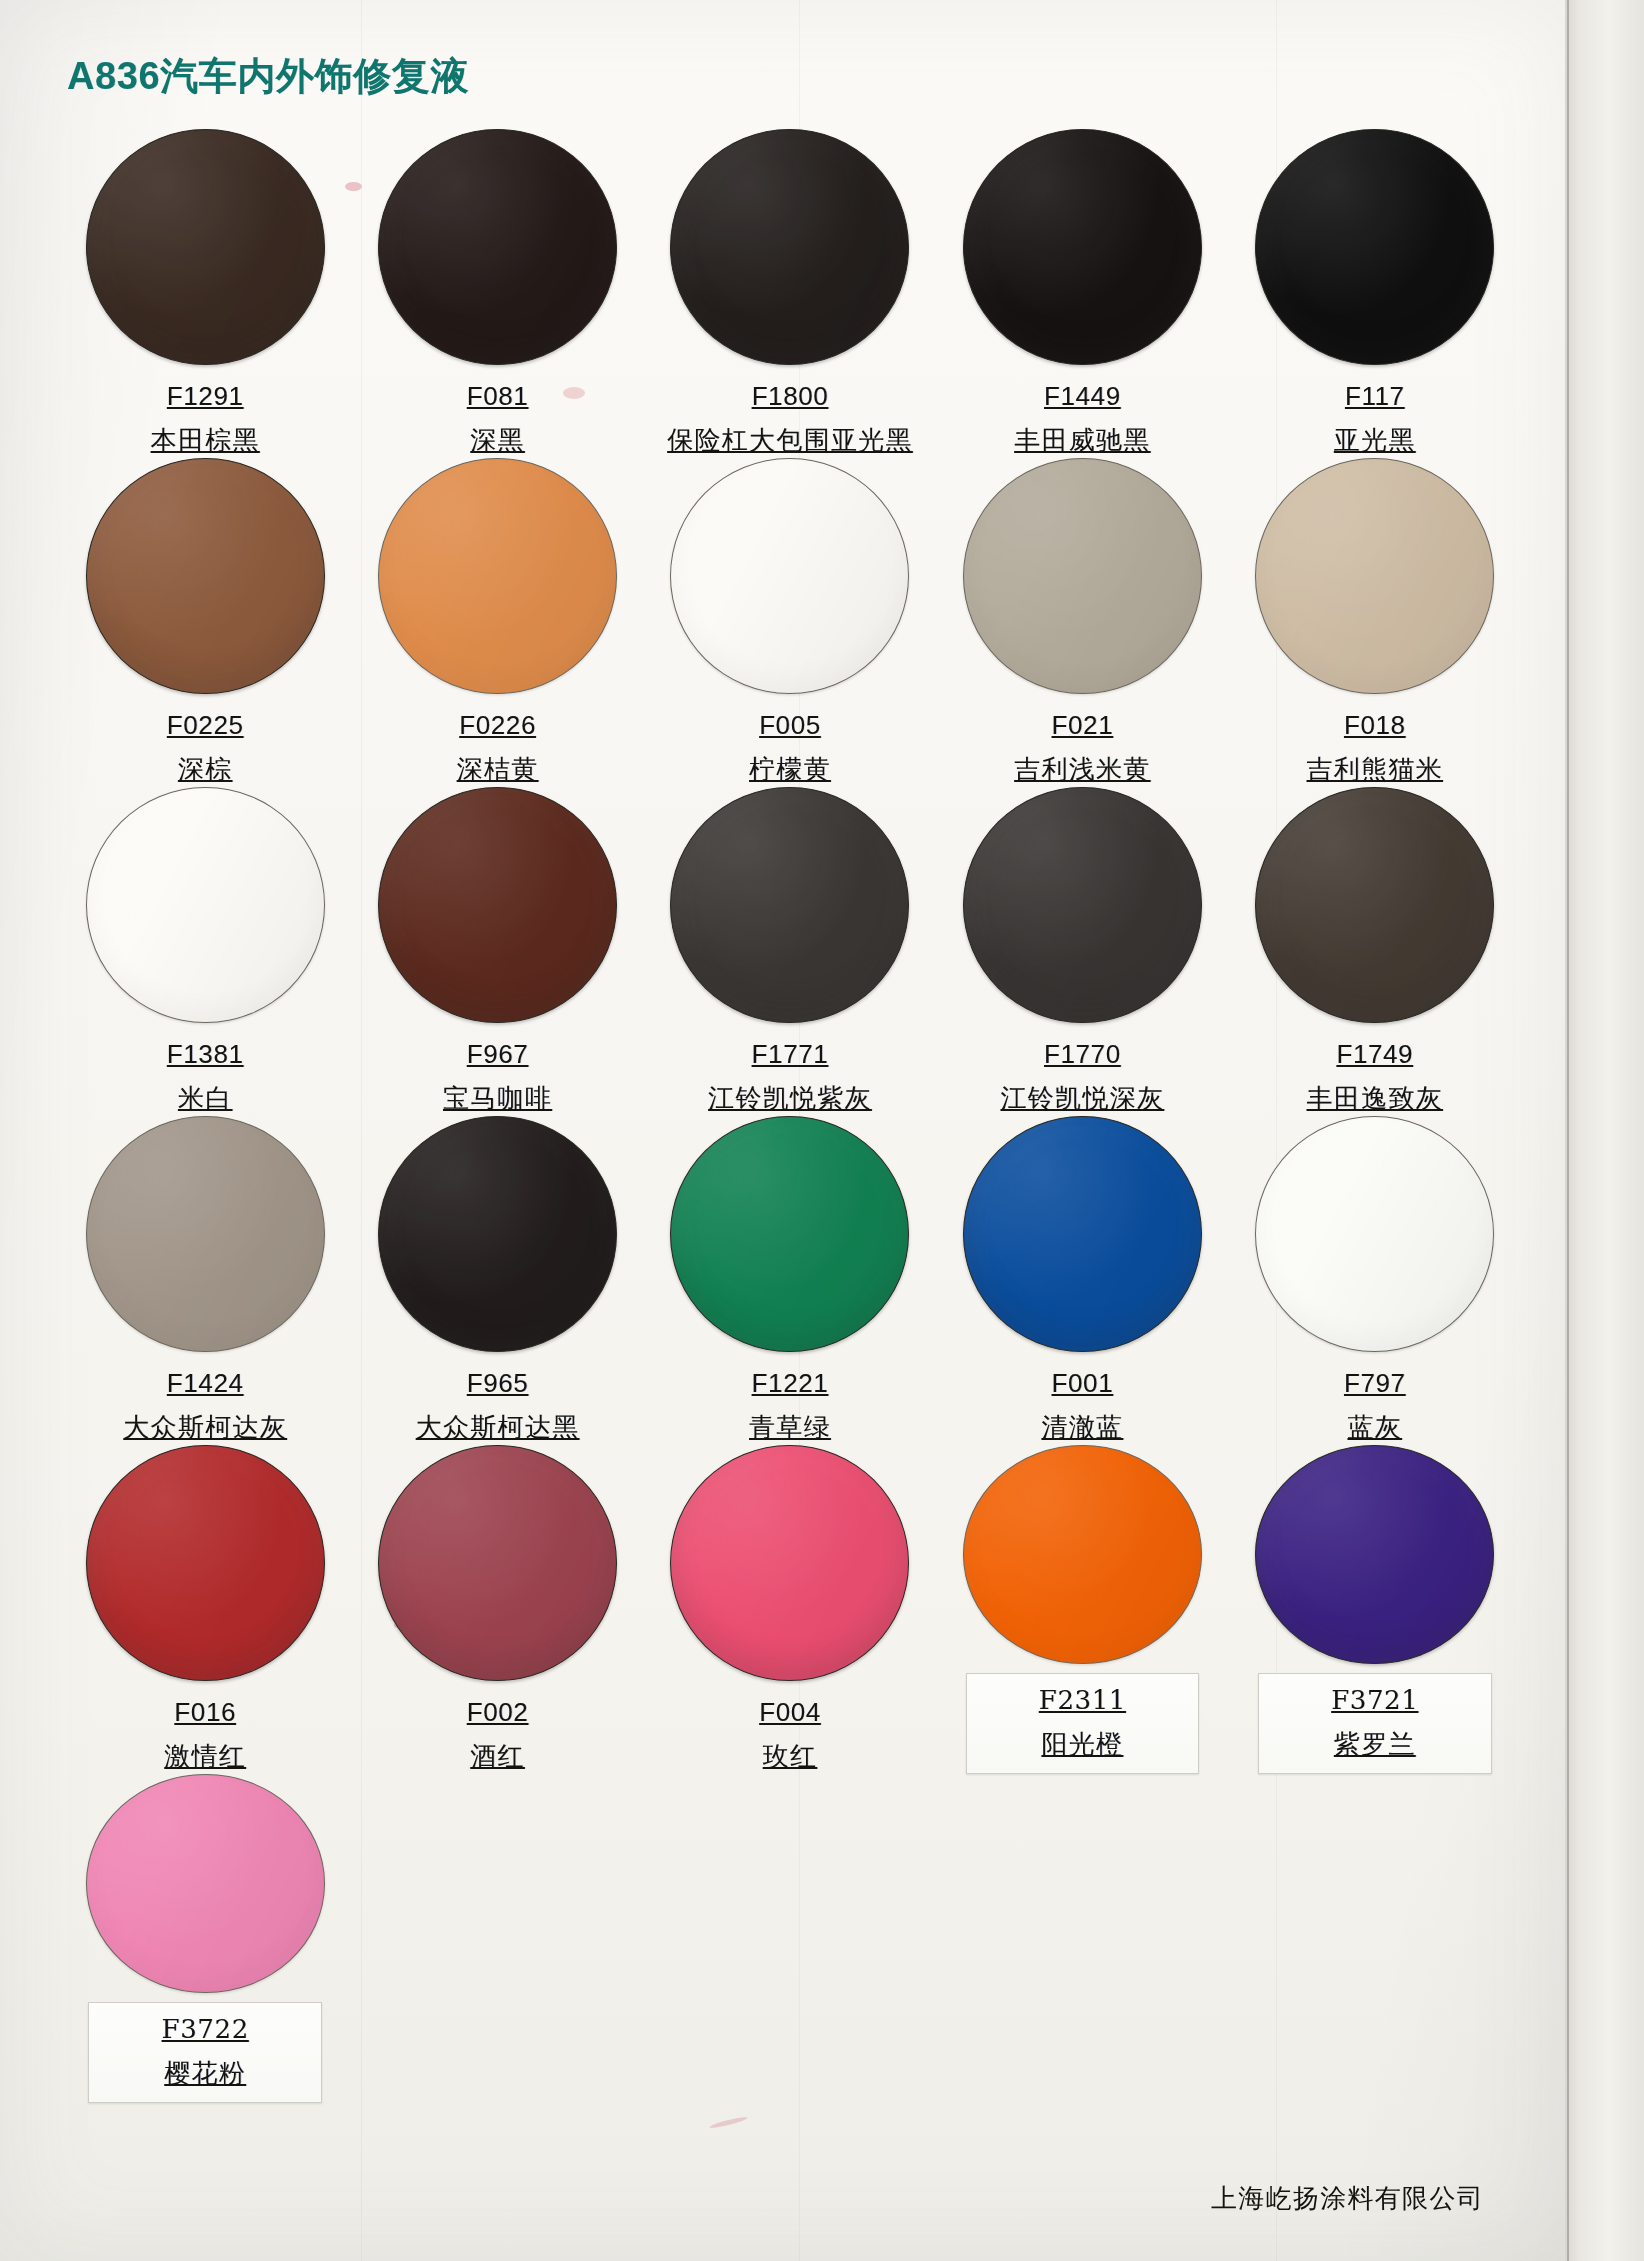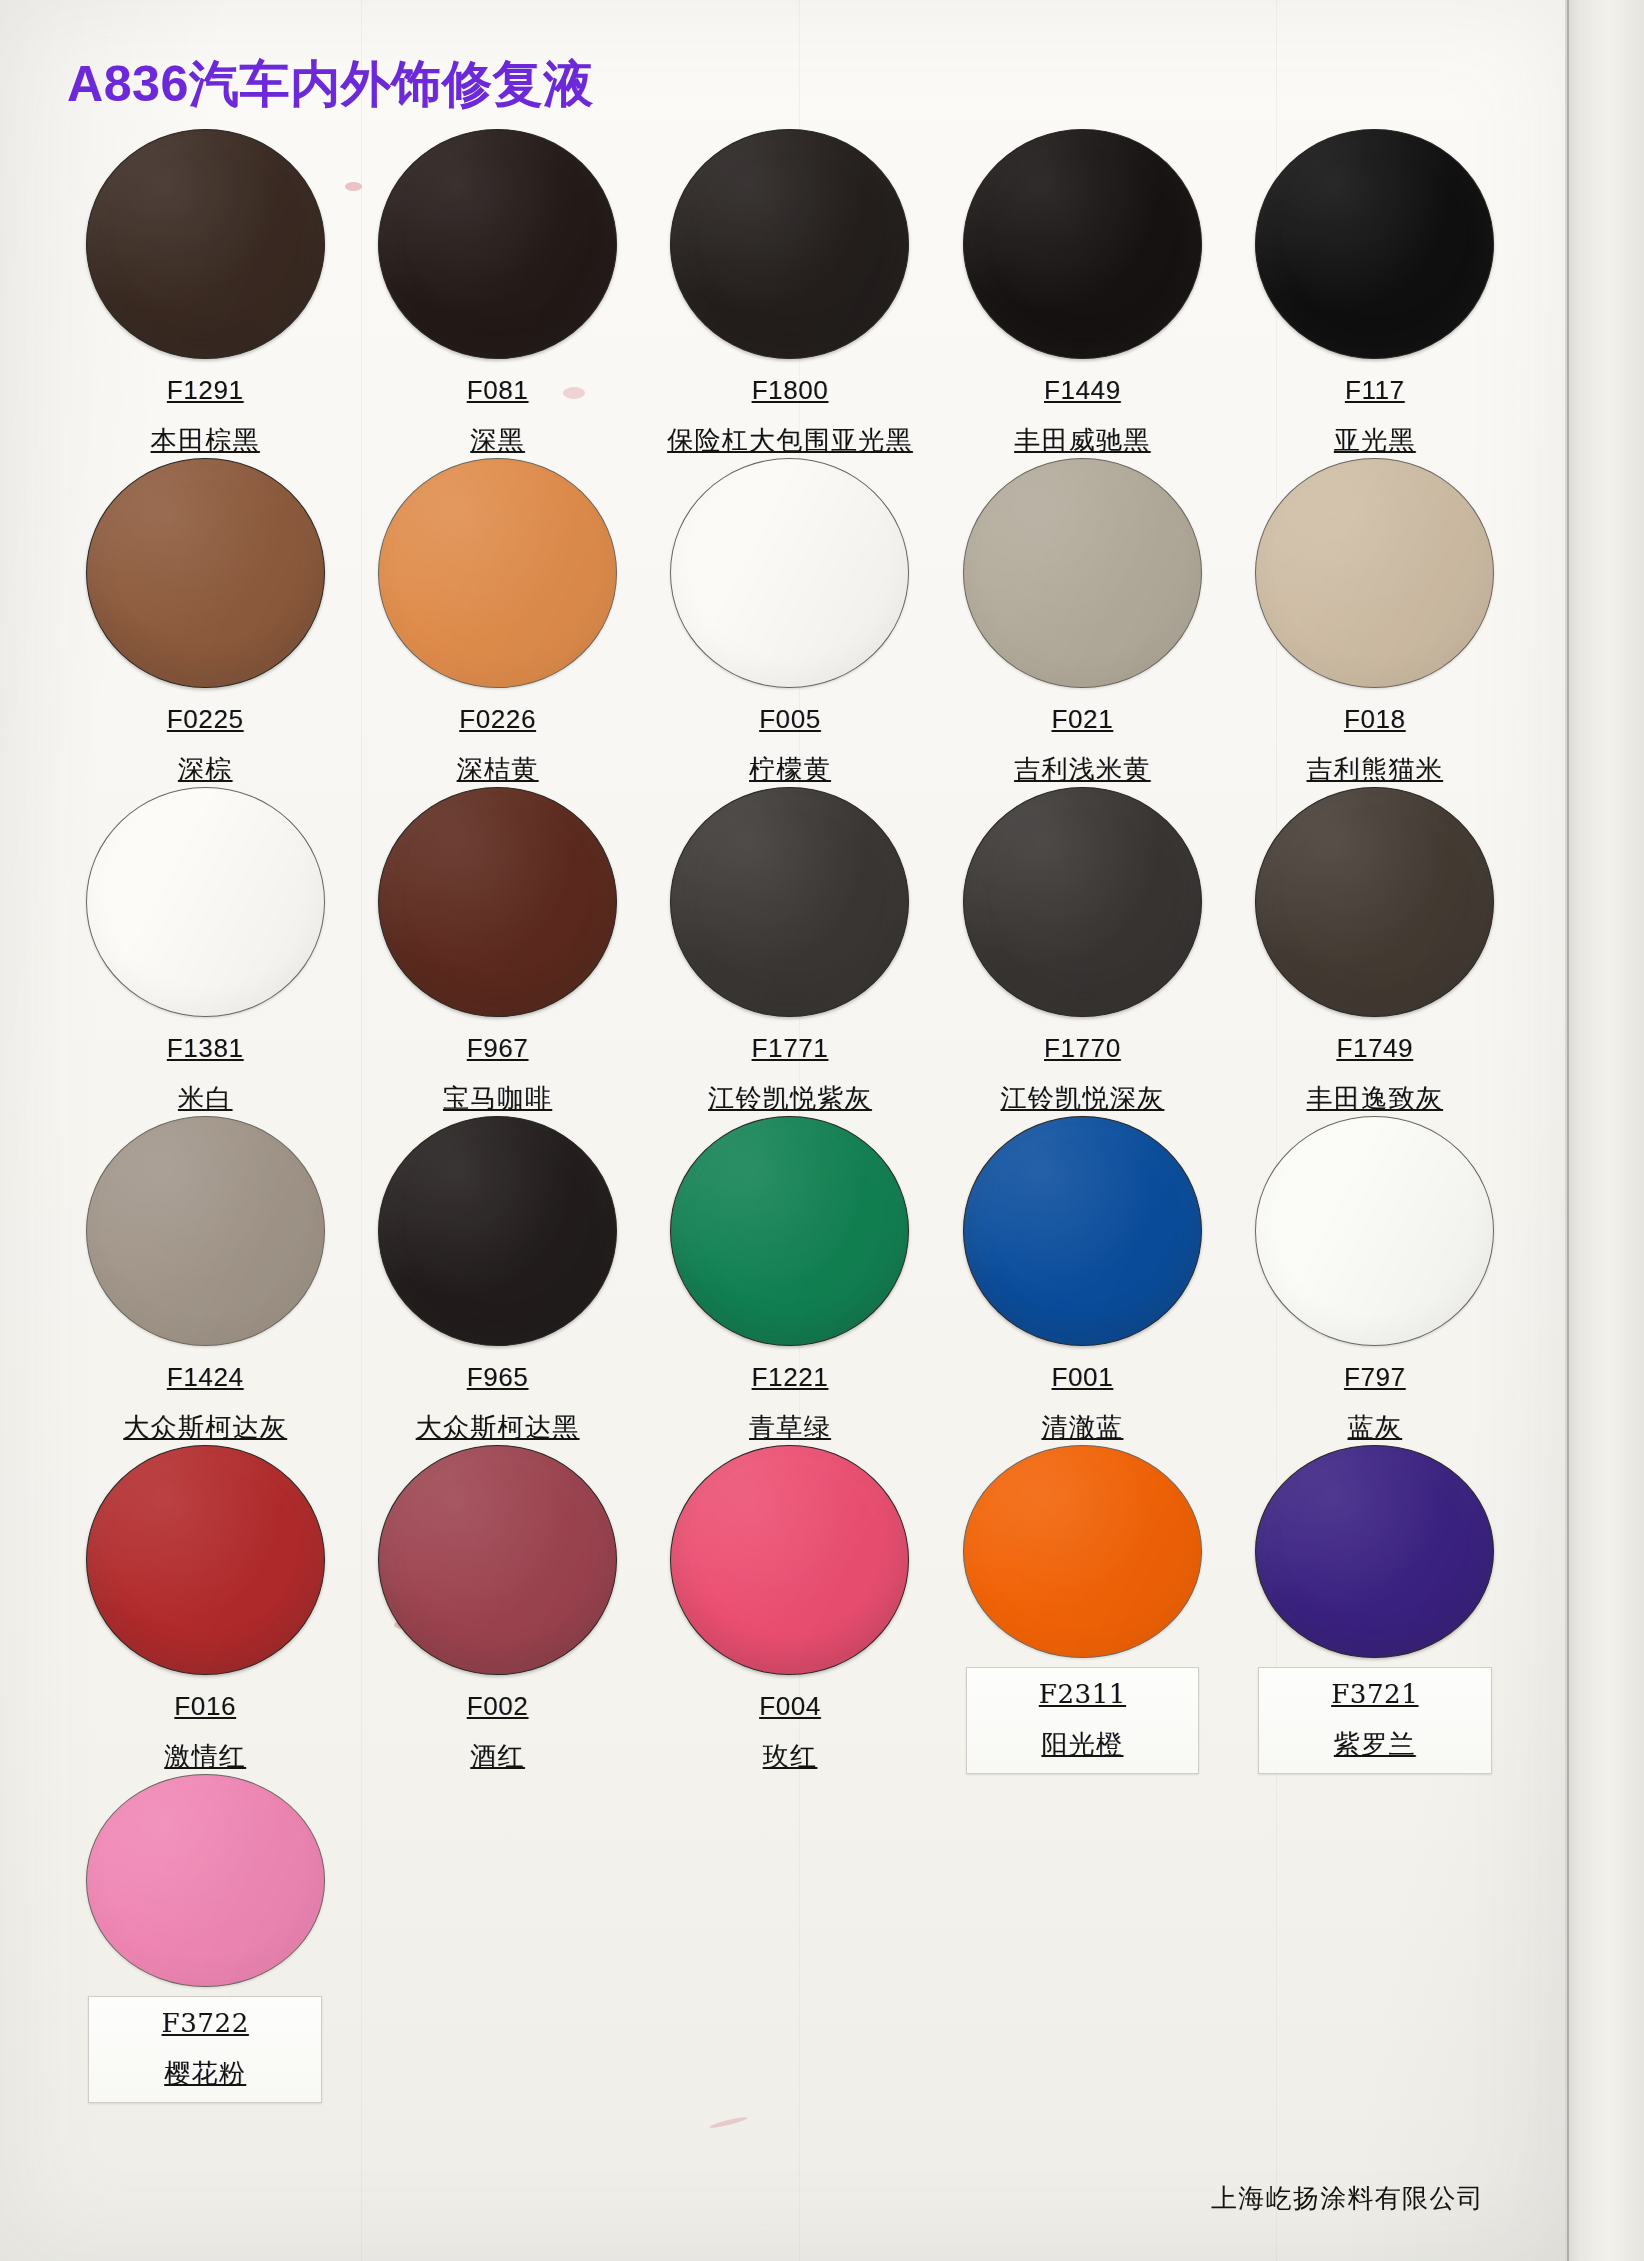--- a/index.html
+++ b/index.html
@@ -29,24 +29,24 @@
   #gutter-line{
     position:absolute;left:1567px;top:0;width:1.9px;height:2261px;
     background:rgba(140,136,128,0.55);
   }
   
   .streak{position:absolute;top:0;height:2261px;width:1.3px;background:rgba(160,155,145,0.10);}
 
   #title{
     position:absolute;
     left:67px;top:39px;
-    font-size:50px;
+    font-size:38px;
     font-weight:700;
     letter-spacing:0.6px;
-    color:#6d28d9;
+    color:#0f766e;
     text-shadow:0.6px 0 0 rgba(30,60,120,0.20);
     white-space:nowrap;
     font-family:"Liberation Sans","DejaVu Sans",sans-serif;
     margin-top:12px;
   }
 
   #grid{
     position:absolute;
     left:59px;top:129px;
     width:1462px;
@@ -94,21 +94,21 @@
   }
   .code{
     font-size:26px;
     letter-spacing:0.6px;
     text-shadow:0.6px 0 0 rgba(40,70,140,0.30);
     font-family:"Liberation Sans","DejaVu Sans",sans-serif;
   }
   .name{
     font-size:26px;
     letter-spacing:1.3px;
-    margin-top:15px;
+    margin-top:9px;
     text-shadow:0.6px 0 0 rgba(40,70,140,0.22);
     font-family:"DejaVu Sans","Liberation Sans",sans-serif;
     white-space:nowrap;
   }
   
   .cell.boxed .labels{
     background:linear-gradient(180deg,#fdfdfb 0%,#f8f8f5 100%);
     border:0.6px solid #cfcdc6;
     box-shadow:0 0.6px 1.9px rgba(0,0,0,0.10);
     padding:9px 19.3px 11.6px 19.3px;

